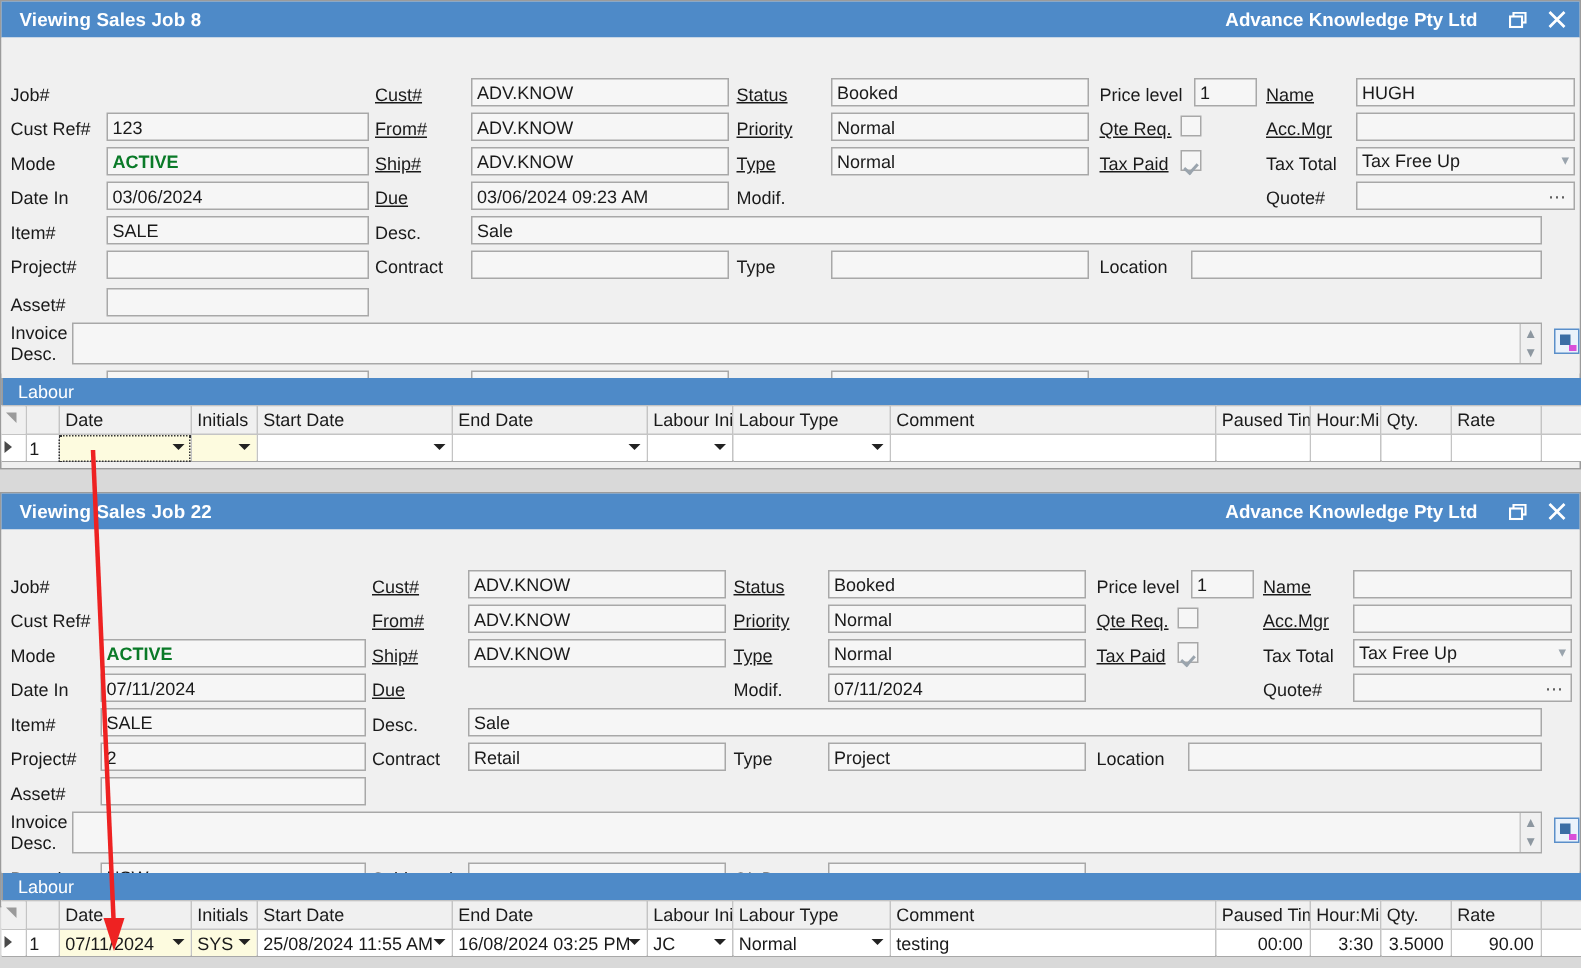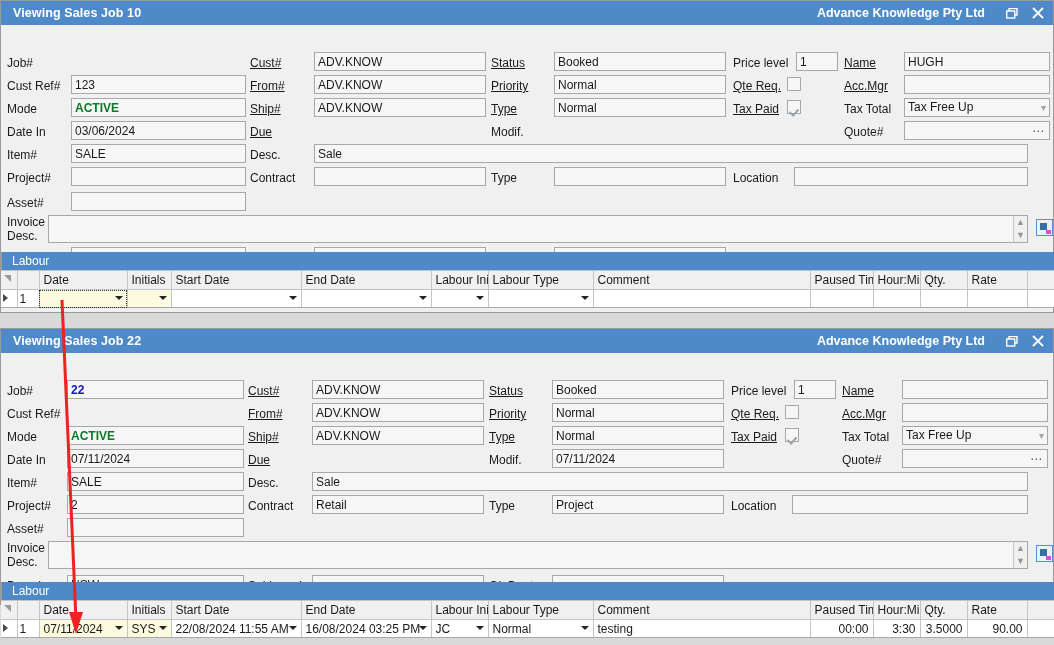--- a/index.html
+++ b/index.html
@@ -85,21 +85,21 @@
   .arrow{position:absolute;left:0;top:0;width:1054px;height:645px;pointer-events:none;}
 </style>
 </head>
 <body>
 
 <div class="screen">
 
   <div class="window win1">
 
     <div class="titlebar">
-      <span class="title-left">Viewing Sales Job 10</span>
+      <span class="title-left">Viewing Sales Job 8</span>
       <span class="title-spacer"></span>
       <span class="title-right">Advance Knowledge Pty Ltd</span>
       <span class="winbtn">
         <svg width="12" height="11" viewBox="0 0 12 11">
             <rect x="3" y="0.5" width="8" height="6.5" fill="none" stroke="#fff" stroke-width="1.4"></rect>
             <rect x="0.7" y="3" width="8" height="7" fill="#4e8ac8" stroke="#fff" stroke-width="1.4"></rect>
           </svg>
       </span>
       <span class="winbtn">
         <svg width="12" height="12" viewBox="0 0 12 12">
@@ -141,20 +141,21 @@
       <span class="lbl" style="left:249px;top:54px;"><u>From#</u></span>
       <span class="lbl" style="left:249px;top:77px;"><u>Ship#</u></span>
       <span class="lbl" style="left:249px;top:100px;"><u>Due</u></span>
       <span class="lbl" style="left:249px;top:123px;">Desc.</span>
       <span class="lbl" style="left:249px;top:146px;">Contract</span>
       <span class="lbl" style="left:249px;top:226px;">Subbranch</span>
 
       <input class="fld" style="left: 313px; top: 27px; width: 172px;" value="ADV.KNOW">
       <input class="fld" style="left: 313px; top: 50px; width: 172px;" value="ADV.KNOW">
       <input class="fld" style="left: 313px; top: 73px; width: 172px;" value="ADV.KNOW">
+      <input class="fld" style="left: 313px; top: 96px; width: 172px;" value="03/06/2024 09:23 AM">
       <input class="fld" style="left: 313px; top: 119px; width: 714px;" value="Sale">
       <input class="fld" style="left: 313px; top: 142px; width: 172px;" value="">
       <input class="fld" style="left: 313px; top: 222px; width: 172px;" value="">
 
       <span class="lbl" style="left:490px;top:31px;"><u>Status</u></span>
       <span class="lbl" style="left:490px;top:54px;"><u>Priority</u></span>
       <span class="lbl" style="left:490px;top:77px;"><u>Type</u></span>
       <span class="lbl" style="left:490px;top:100px;">Modif.</span>
       <span class="lbl" style="left:490px;top:146px;">Type</span>
       <span class="lbl" style="left:490px;top:226px;">GL Dept</span>
@@ -271,21 +272,20 @@
       <span class="lbl" style="left:6px;top:54px;">Cust Ref#</span>
       <span class="lbl" style="left:6px;top:77px;">Mode</span>
       <span class="lbl" style="left:6px;top:100px;">Date In</span>
       <span class="lbl" style="left:6px;top:123px;">Item#</span>
       <span class="lbl" style="left:6px;top:146px;">Project#</span>
       <span class="lbl" style="left:6px;top:169px;">Asset#</span>
       <span class="lbl" style="left:6px;top:188px;">Invoice</span>
       <span class="lbl" style="left:6px;top:202px;">Desc.</span>
       <span class="lbl" style="left:6px;top:226px;">Branch</span>
 
-      <input class="fld blue" style="left: 66px; top: 27px; width: 177px;" value="22">
       <input class="fld green" style="left: 66px; top: 73px; width: 177px;" value="ACTIVE">
       <input class="fld" style="left: 66px; top: 96px; width: 177px;" value="07/11/2024">
       <input class="fld" style="left: 66px; top: 119px; width: 177px;" value="SALE">
       <input class="fld" style="left: 66px; top: 142px; width: 177px;" value="2">
       <input class="fld" style="left: 66px; top: 165px; width: 177px;" value="">
       <input class="fld" style="left: 66px; top: 222px; width: 177px;" value="NSW">
 
       <div class="memo" style="left:47px;top:188px;width:980px;height:28px;">
         <div class="sb">
             <span>▲</span>
@@ -382,21 +382,21 @@
           </tr>
         </thead>
         <tbody>
           <tr>
             <td class="rowhdr">
                 <span class="rowmark"></span>
               </td>
             <td class="rowhdr" style="text-align:left;padding-left:2px;">1</td>
             <td class="yel"><span>07/11/2024</span><span class="dd"></span></td>
             <td class="yel"><span>SYS</span><span class="dd"></span></td>
-            <td><span>22/08/2024 11:55 AM</span><span class="dd"></span></td>
+            <td><span>25/08/2024 11:55 AM</span><span class="dd"></span></td>
             <td><span>16/08/2024 03:25 PM</span><span class="dd"></span></td>
             <td><span>JC</span><span class="dd"></span></td>
             <td><span>Normal</span><span class="dd"></span></td>
             <td>testing</td>
             <td class="num">00:00</td>
             <td class="num">3:30</td>
             <td class="num">3.5000</td>
             <td class="num">90.00</td>
             <td></td>
           </tr>

